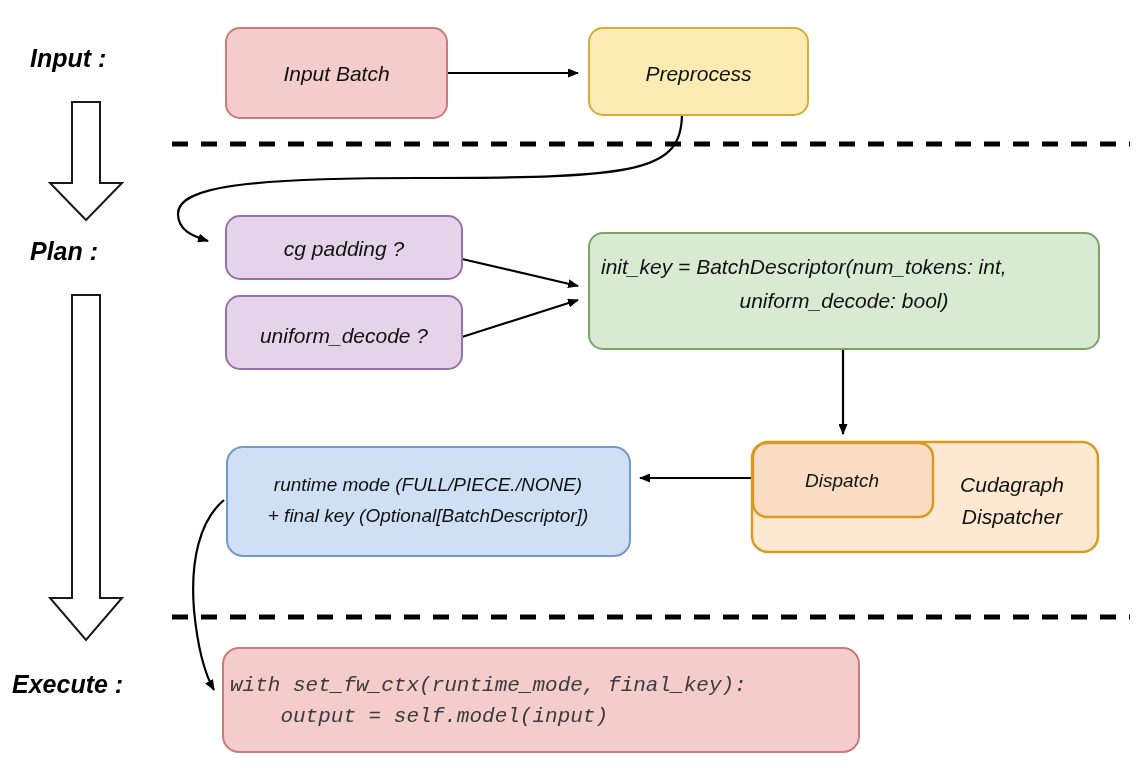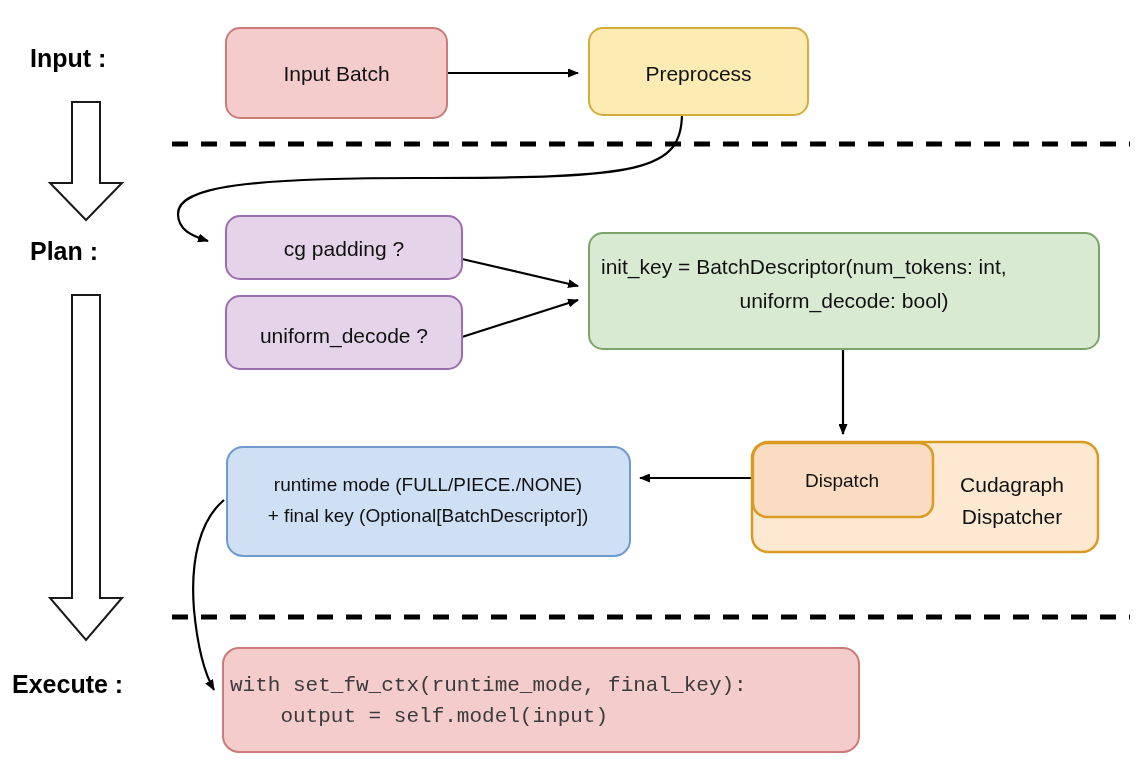--- a/index.html
+++ b/index.html
@@ -10,20 +10,21 @@
   body {
     width: 1142px;
     height: 770px;
     font-family: "Liberation Sans", sans-serif;
     overflow: hidden;
   }
   #diagram-root {
     position: relative;
     width: 1142px;
     height: 770px;
+    font-style: italic;
   }
   svg#flow {
     position: absolute;
     top: 0;
     left: 0;
     width: 1142px;
     height: 770px;
   }
   .stage-label {
     font-family: "Liberation Sans", sans-serif;

